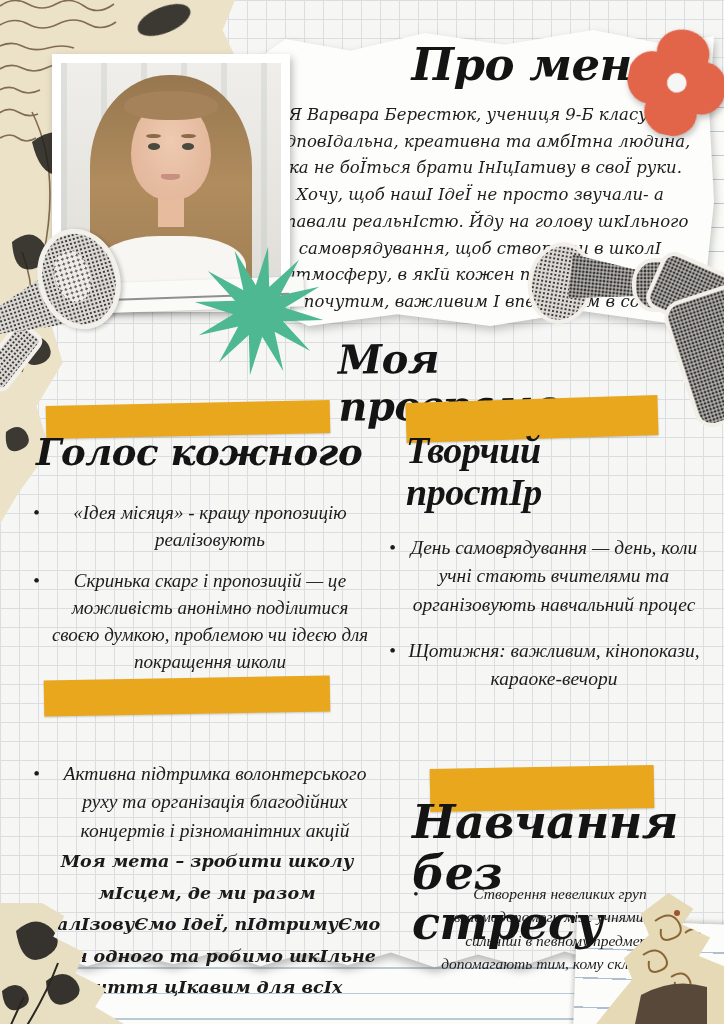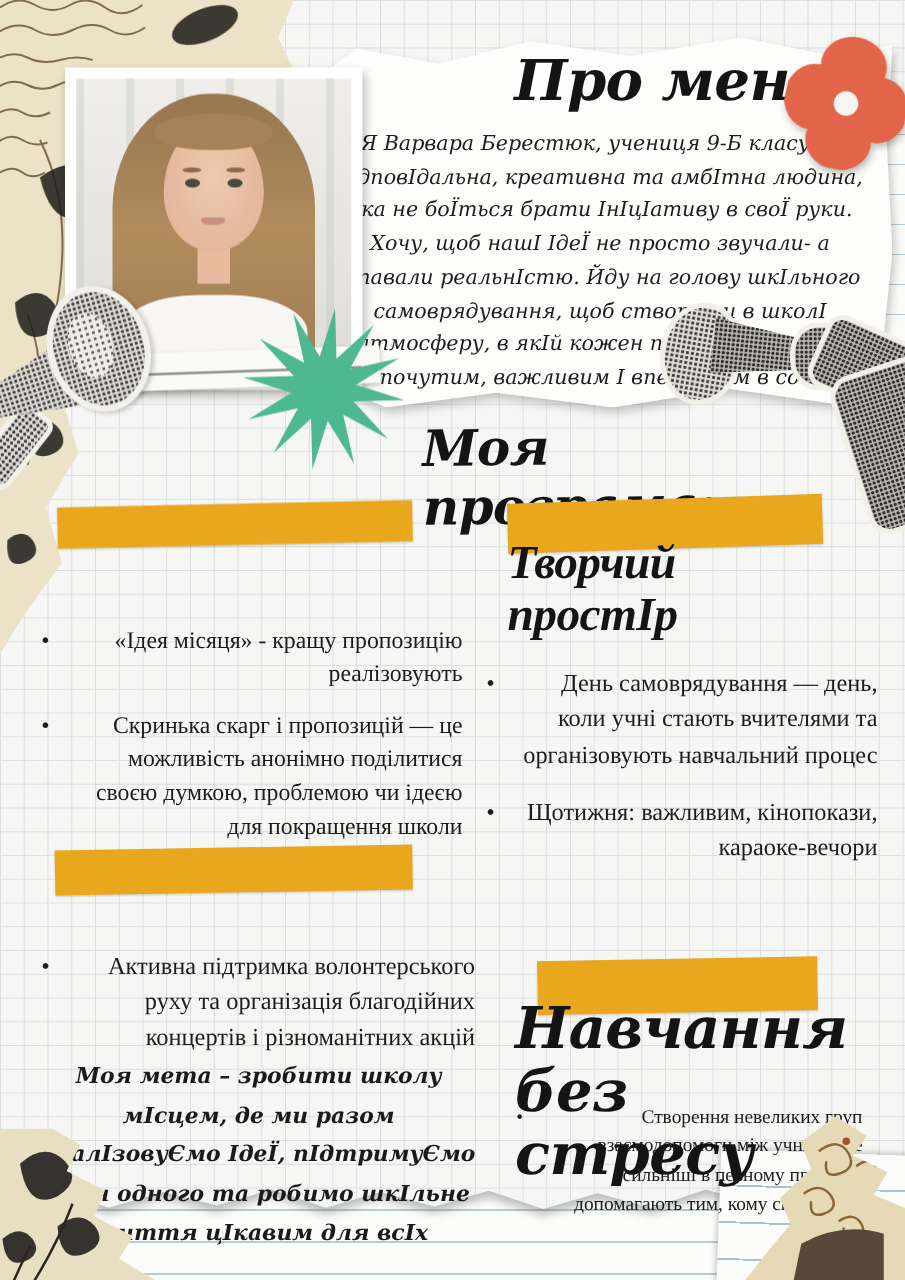--- a/index.html
+++ b/index.html
@@ -117,21 +117,21 @@
   .script{font-family:"DejaVu Serif",serif;font-style:italic;font-weight:700;color:#141414;letter-spacing:-.5px;}
   .program-heading{position:absolute;left:338px;top:334px;width:330px;font-size:40px;z-index:9;transform:rotate(-.6deg);}
   .sec-title{position:absolute;z-index:10;line-height:1.1;}
   .t-golos{left:36px;top:432px;font-size:37px;}
   .t-tvorchyi{left:406px;top:430px;width:270px;font-size:38px;font-family:Liberation Serif, serif;}
   .t-dobro{left:36px;top:694px;font-size:42px;}
   .t-navchannia{left:412px;top:797px;width:240px;font-size:46px;}
 
   
   ul.bul{position:absolute;margin:0;padding:0;list-style:none;z-index:9;color:#1c1c1c;}
-  ul.bul li{position:relative;padding-left:22px;text-align:right;}
+  ul.bul li{position:relative;padding-left:22px;text-align:center;font-style:italic;}
   ul.bul li::before{content:"\2022";position:absolute;left:5px;top:0;}
   .list-golos{left:28px;top:500px;width:342px;font-size:19px;line-height:1.42;}
   .list-golos li{margin-bottom:14px;}
   .list-tvorchyi{left:384px;top:534px;width:318px;font-size:19.5px;line-height:1.45;}
   .list-tvorchyi li{margin-bottom:18px;}
   .list-dobro{left:28px;top:760px;width:352px;font-size:19.5px;line-height:1.45;}
   .list-navchannia{left:408px;top:882px;width:282px;font-size:15.5px;line-height:1.5;}
   .list-navchannia li{text-align:justify;padding-left:16px;}
   .list-navchannia li::before{left:2px;}
 
@@ -224,20 +224,21 @@
     </svg>
   </div>
 
   <div class="program-heading script">Моя програма:</div>
 
   <div class="hl hl-1"></div>
   <div class="hl hl-2"></div>
   <div class="hl hl-3"></div>
   <div class="hl hl-4"></div>
 
+  <div class="sec-title script t-golos">Голос кожного</div>
   <ul class="bul list-golos">
     <li>«Ідея місяця» - кращу пропозицію реалізовують</li>
     <li>Скринька скарг і пропозицій — це можливість анонімно поділитися своєю думкою, проблемою чи ідеєю для покращення школи</li>
   </ul>
 
   <div class="sec-title script t-tvorchyi">Творчий простІр</div>
   <ul class="bul list-tvorchyi">
     <li>День самоврядування — день, коли учні стають вчителями та організовують навчальний процес</li>
     <li>Щотижня: важливим, кінопокази, караоке-вечори</li>
   </ul>

